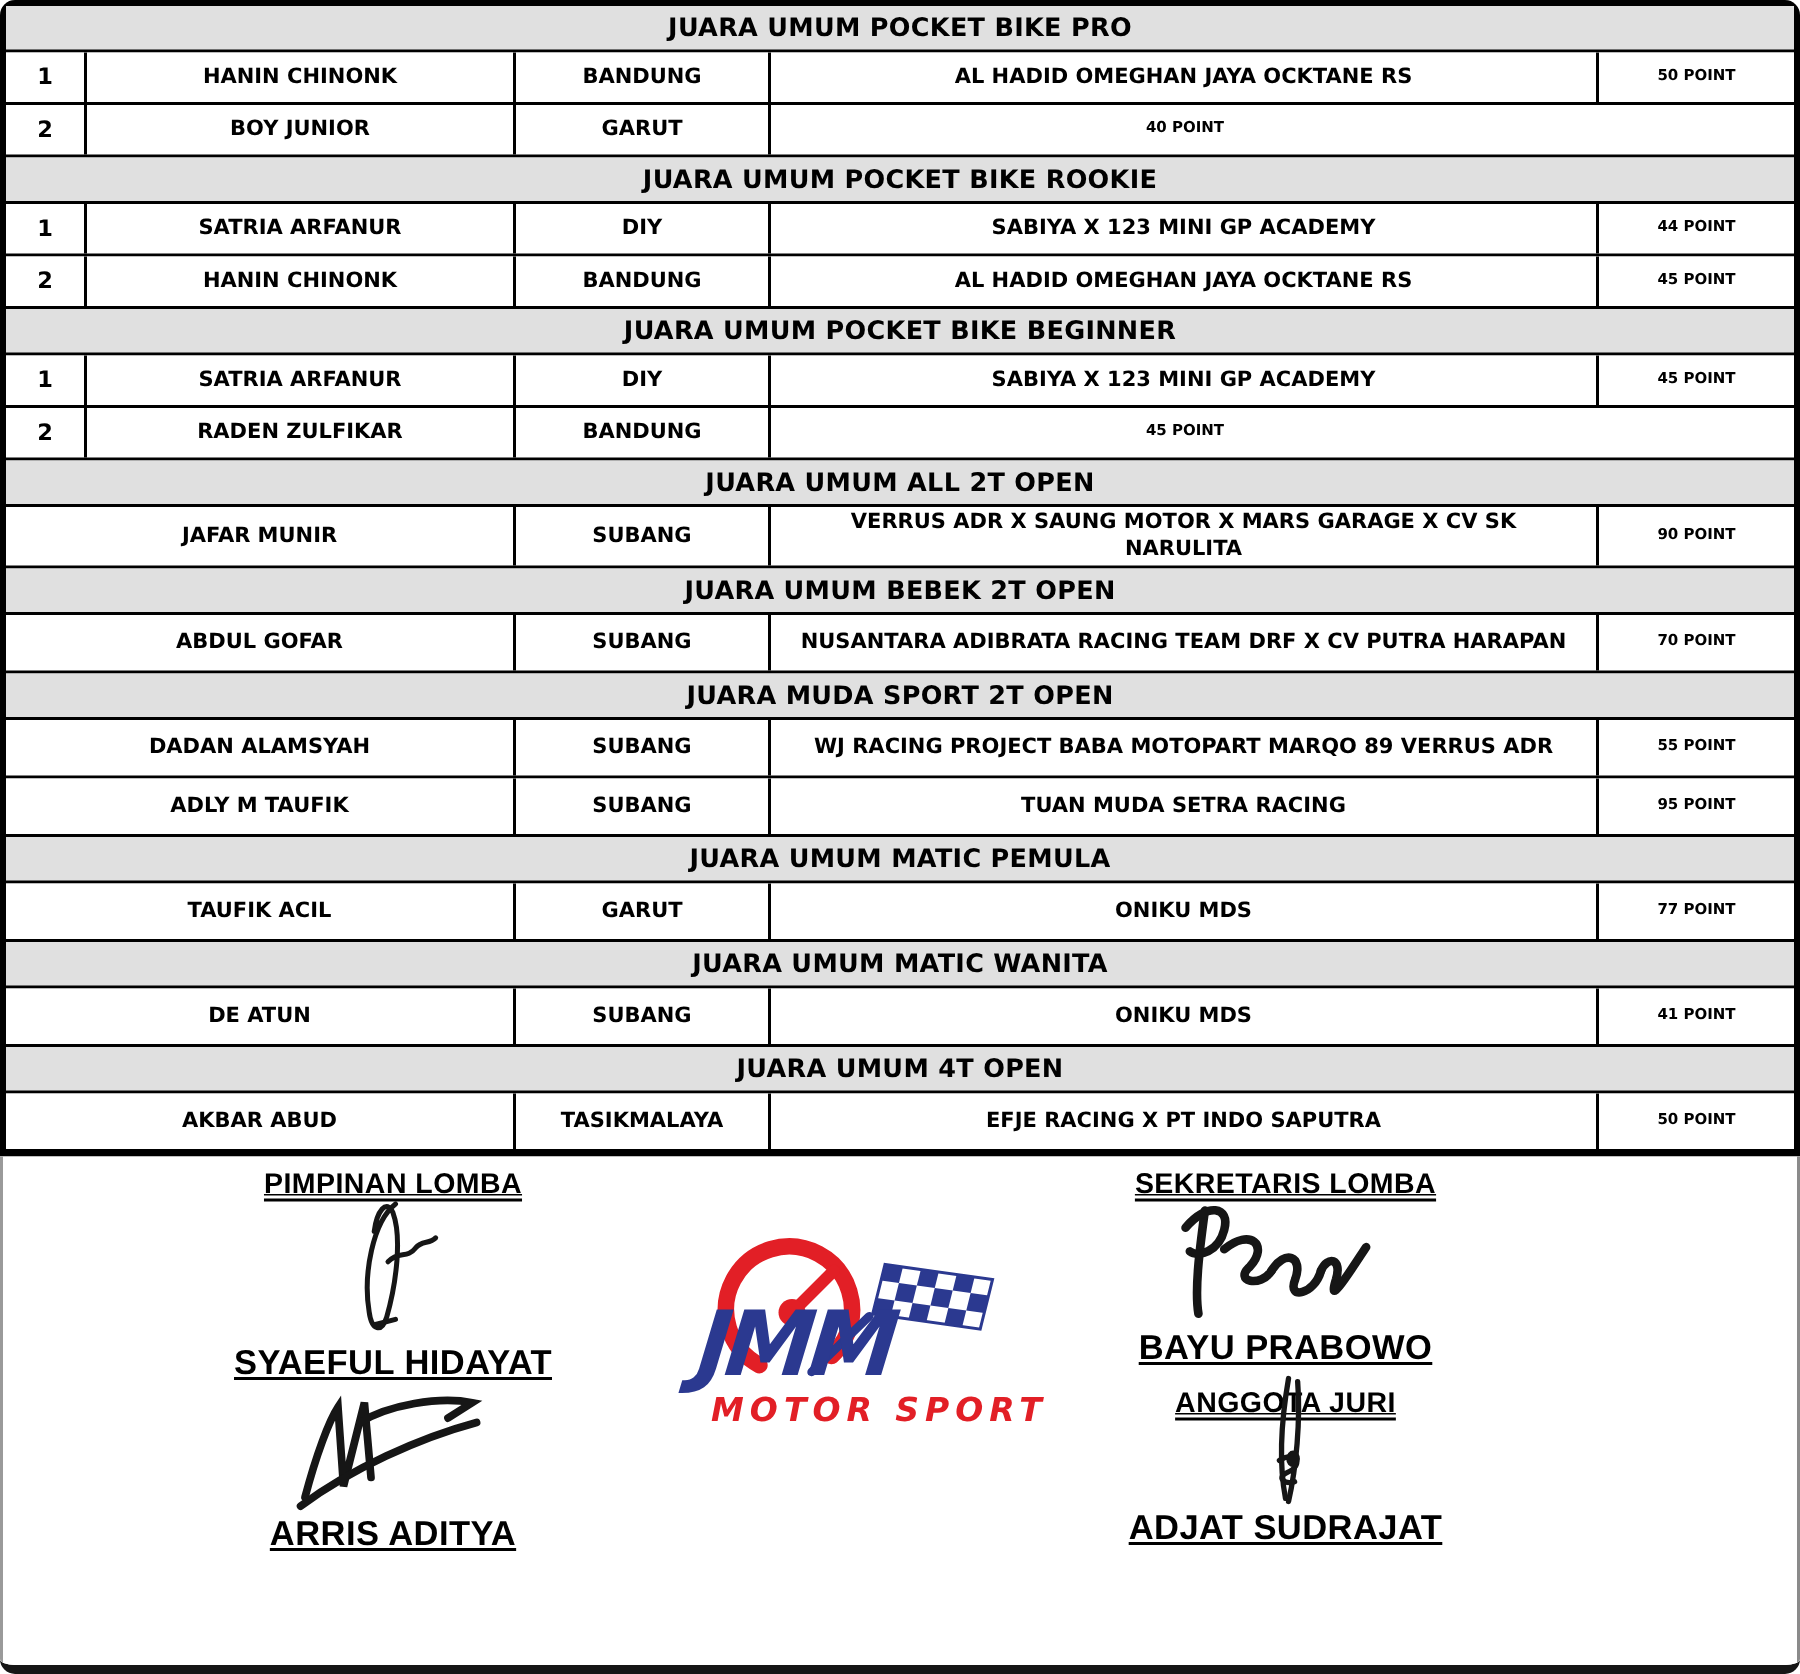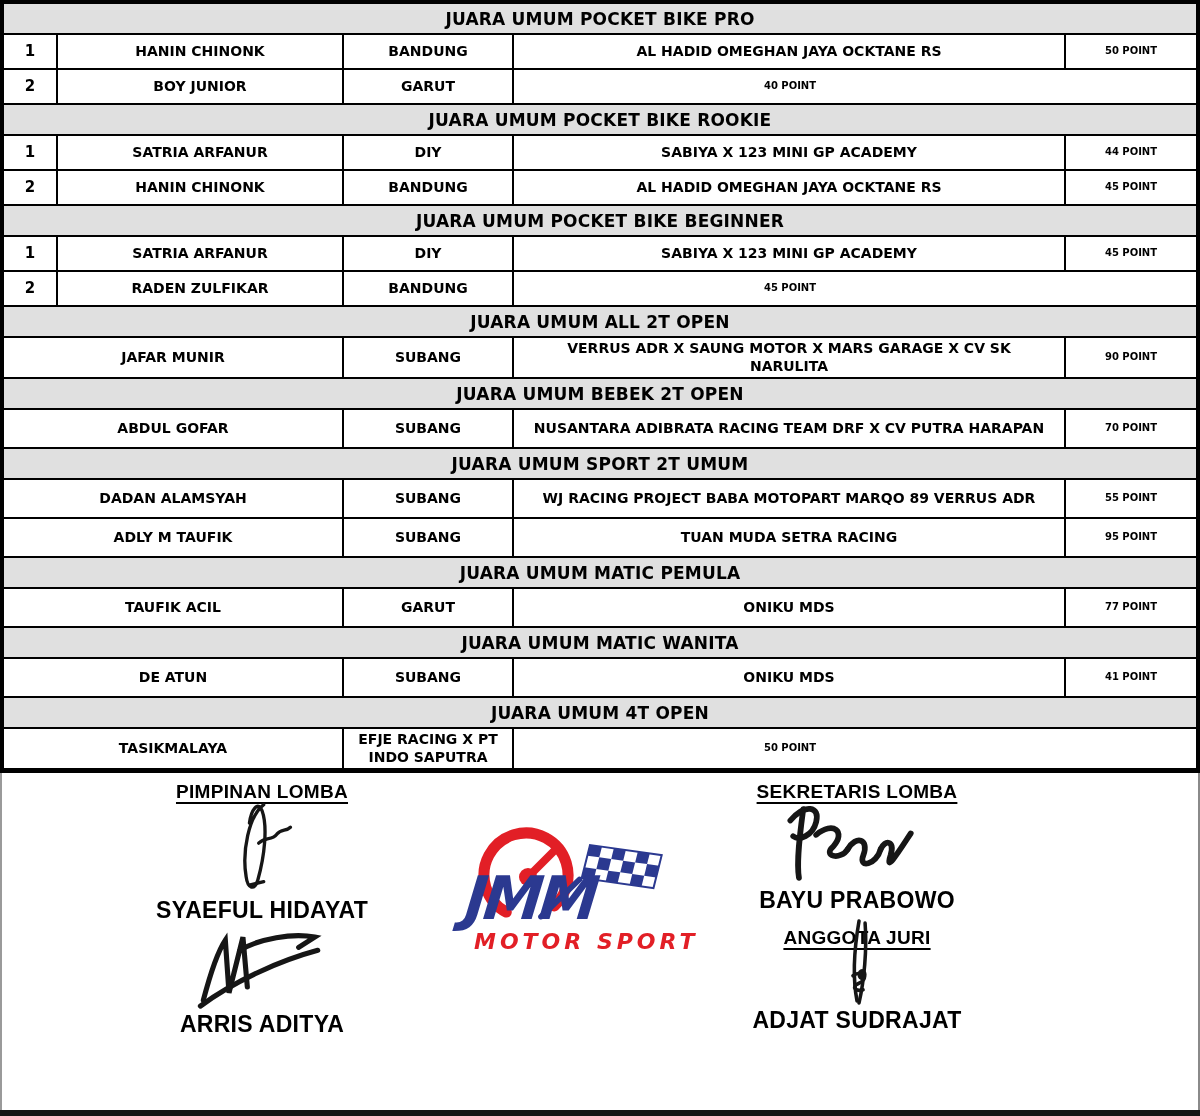--- a/index.html
+++ b/index.html
@@ -1,20 +1,21 @@
 <!DOCTYPE html>
 <html><head>
 <meta charset="utf-8">
 <style>
   html,body{margin:0;padding:0;background:#fff;}
   .page{
     width:1200px;height:1116px;box-sizing:border-box;position:relative;
     background:#fff;font-family:"DejaVu Sans","Liberation Sans",sans-serif;
     display:flex;flex-direction:column;overflow:hidden;
     border-bottom:6px solid #151515;
+    border-radius:10px;
   }
   
   .results-table{
     border:4px solid #000;border-bottom-width:3px;
     background:#fff;
   }
   .section-title{
     background:#e0e0e0;border-bottom:2px solid #000;
     text-align:center;font-weight:bold;font-size:17px;color:#000;
     padding:5px 2px 4px 2px;letter-spacing:.2px;
@@ -30,21 +31,21 @@
     border-right:2px solid #000;padding:2px 6px;line-height:1.25;
   }
   .cell-points{border-right:none;font-size:10px;}
   .cell-rank{font-size:15px;}
   .cell-team{white-space:pre-line;}
   
   .footer{
     flex:1;position:relative;background:#fff;
     border-left:2px solid #9a9a9a;border-right:2px solid #8a8a8a;
   }
-  .sig-block{position:absolute;text-align:center;}
+  .sig-block{position:absolute;text-align:center;text-decoration:underline;}
   .sig-role{
     font-weight:bold;font-size:19px;color:#000;letter-spacing:.3px;
     text-decoration:underline;text-underline-offset:4px;text-decoration-thickness:2px;
     font-family:"Liberation Sans","DejaVu Sans",sans-serif;
   }
   .sig-name{
     font-weight:bold;font-size:23px;color:#000;letter-spacing:.3px;
     font-family:"Liberation Sans","DejaVu Sans",sans-serif;margin-top:2px;
   }
   .sig-scribble{display:block;margin:0 auto;overflow:visible;}
@@ -111,21 +112,21 @@
 NARULITA</div>
         <div class="cell cell-points">90 POINT</div>
       </div>
       <div class="section-title">JUARA UMUM BEBEK 2T OPEN</div>
       <div class="result-row no-rank">
         <div class="cell cell-name">ABDUL GOFAR</div>
         <div class="cell cell-city">SUBANG</div>
         <div class="cell cell-team">NUSANTARA ADIBRATA RACING TEAM DRF X CV PUTRA HARAPAN</div>
         <div class="cell cell-points">70 POINT</div>
       </div>
-      <div class="section-title">JUARA UMUM SPORT 2T UMUM</div>
+      <div class="section-title">JUARA MUDA SPORT 2T OPEN</div>
       <div class="result-row no-rank">
         <div class="cell cell-name">DADAN ALAMSYAH</div>
         <div class="cell cell-city">SUBANG</div>
         <div class="cell cell-team">WJ RACING PROJECT BABA MOTOPART MARQO 89 VERRUS ADR</div>
         <div class="cell cell-points">55 POINT</div>
       </div>
       <div class="result-row no-rank">
         <div class="cell cell-name">ADLY M TAUFIK</div>
         <div class="cell cell-city">SUBANG</div>
         <div class="cell cell-team">TUAN MUDA SETRA RACING</div>
@@ -140,20 +141,21 @@
       </div>
       <div class="section-title">JUARA UMUM MATIC WANITA</div>
       <div class="result-row no-rank">
         <div class="cell cell-name">DE ATUN</div>
         <div class="cell cell-city">SUBANG</div>
         <div class="cell cell-team">ONIKU MDS</div>
         <div class="cell cell-points">41 POINT</div>
       </div>
       <div class="section-title">JUARA UMUM 4T OPEN</div>
       <div class="result-row no-rank">
+        <div class="cell cell-name">AKBAR ABUD</div>
         <div class="cell cell-city">TASIKMALAYA</div>
         <div class="cell cell-team">EFJE RACING X PT INDO SAPUTRA</div>
         <div class="cell cell-points">50 POINT</div>
       </div>
     </div>
 
   <div class="footer">
 
     <div class="sig-block sig-pimpinan">
       <div class="sig-role">PIMPINAN LOMBA</div>

